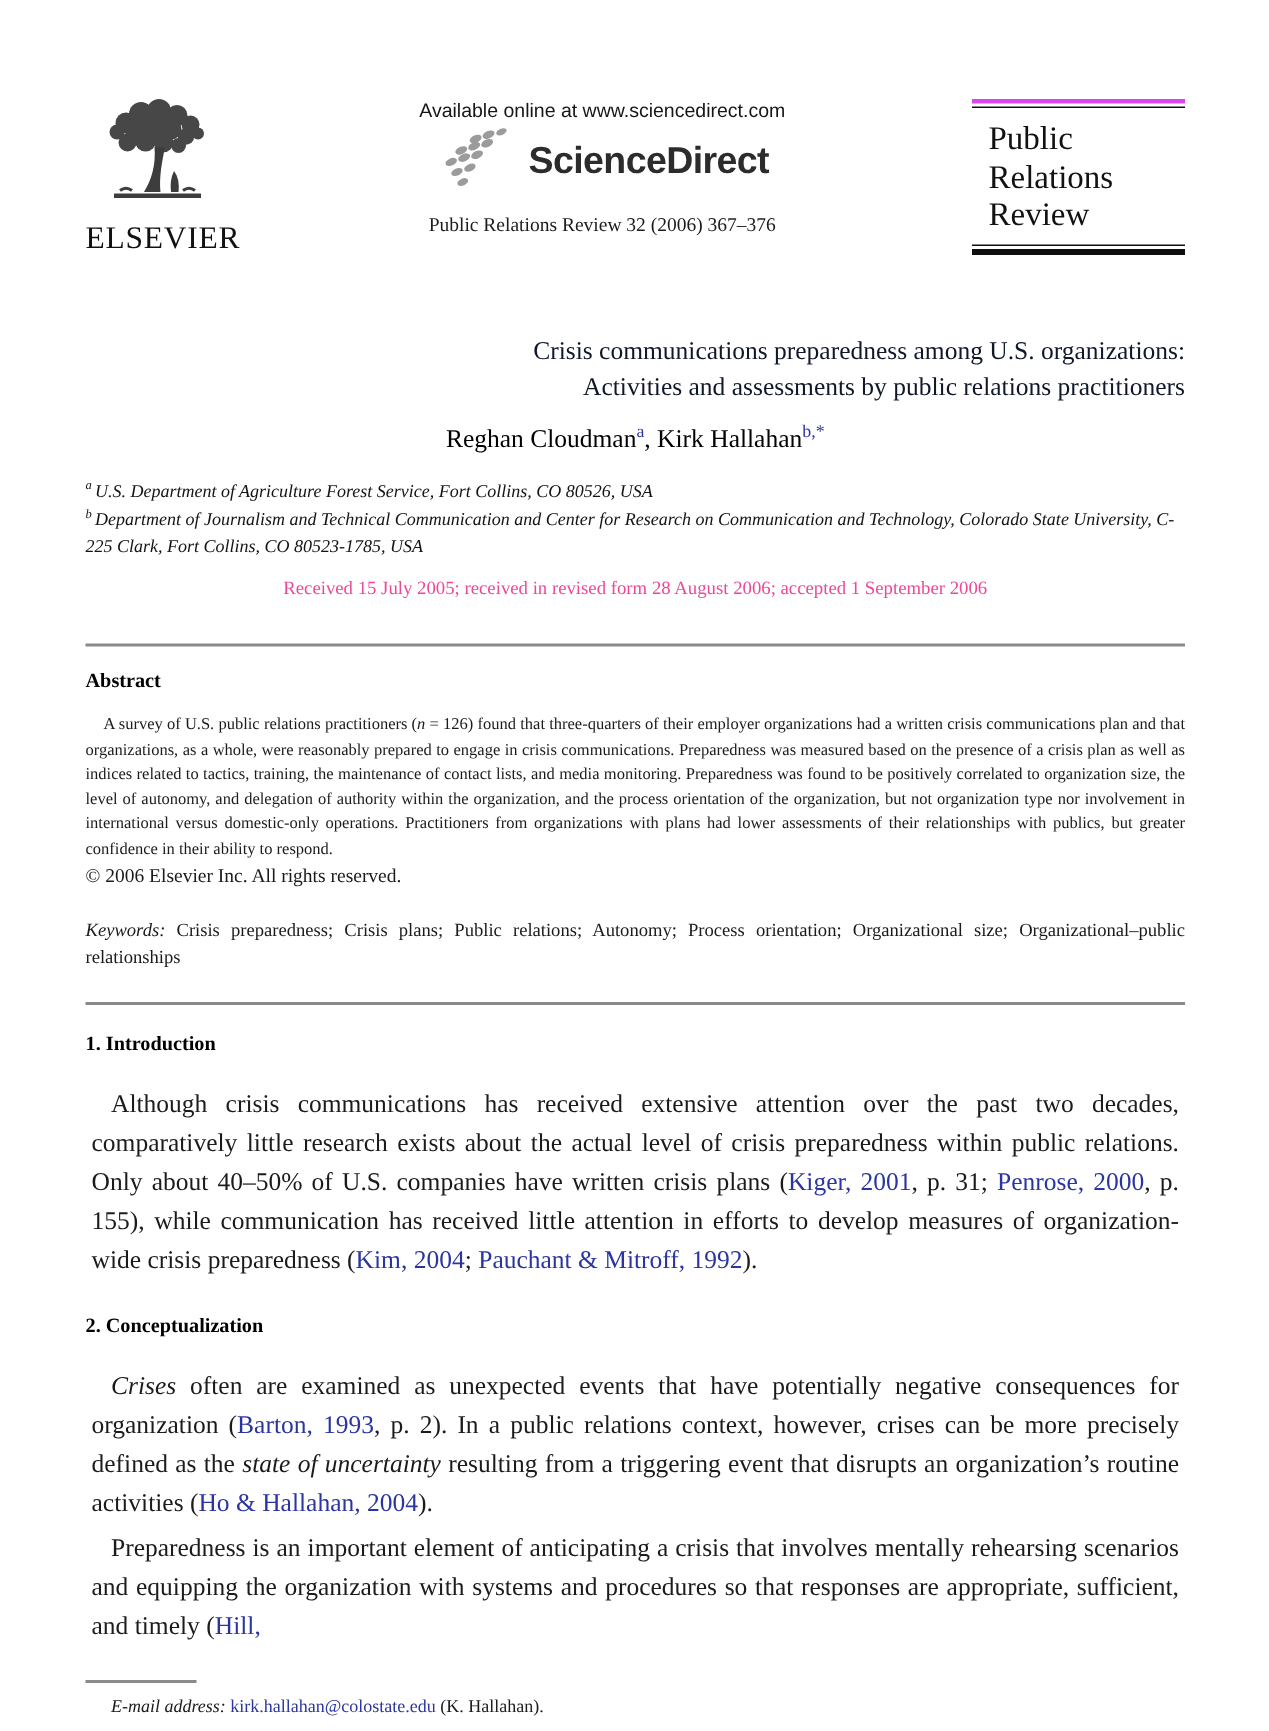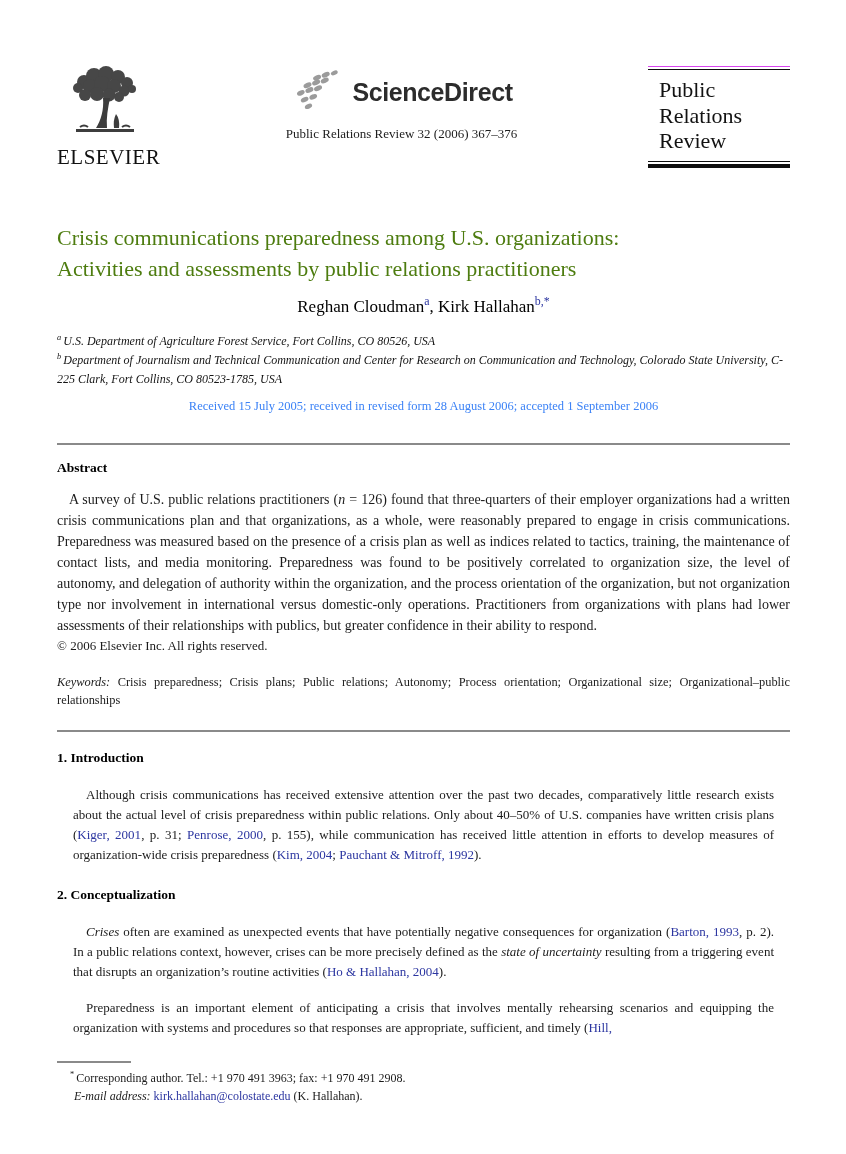--- a/index.html
+++ b/index.html
@@ -21,40 +21,40 @@
   
   .header{display:flex;align-items:flex-start;height:104px;}
   .elsevier{width:98px;text-align:center;flex:0 0 auto;}
   .elsevier-name{font-size:21px;letter-spacing:.5px;color:#111;margin-top:1px;}
   .head-center{flex:1 1 auto;text-align:center;padding-top:2px;}
   .available{font-family:"Liberation Sans", sans-serif;font-size:13px;color:#151515;}
   .sd-logo{display:inline-flex;align-items:center;gap:4px;margin-top:4px;height:44px;}
   .sd-text{font-family:"Liberation Sans", sans-serif;font-size:25px;font-weight:bold;color:#2c2c2c;letter-spacing:-0.4px;}
   .journal-ref{font-size:13px;color:#1c1c1c;margin-top:8px;}
   .journal-box{flex:0 0 auto;width:142px;margin-top:2px;}
-  .jb-outer{border-top:1px solid #d946ef;border-bottom:4px solid #0f0f0f;padding:2px 0;}
+  .jb-outer{border-top:3px solid #d946ef;border-bottom:4px solid #0f0f0f;padding:2px 0;}
   .jb-inner{border-top:1.5px solid #0f0f0f;border-bottom:1.5px solid #0f0f0f;padding:7px 2px 7px 11px;}
   .jb-line{font-size:22px;line-height:1.16;color:#121212;}
   
-  .title{margin-top:54px;text-align:left;font-size:22px;line-height:1.42;color:#4d7c0f;}
+  .title{margin-top:54px;text-align:right;font-size:17px;line-height:1.42;color:#0f172a;}
   .authors{margin-top:13px;text-align:center;font-size:17px;color:#000;}
   .affils{margin-top:15px;text-align:left;font-style:italic;font-size:12px;line-height:1.55;color:#141414;}
-  .received{margin-top:11px;text-align:center;font-size:12.5px;color:#3b82f6;}
+  .received{margin-top:11px;text-align:center;font-size:12.5px;color:#ec4899;}
   
   .rule{border:none;border-top:2px solid var(--rule);margin:0;}
   .rule1{margin-top:29px;}
   .rule2{margin-top:20px;}
   
   .abs-head{margin-top:15px;font-size:13.5px;font-weight:bold;color:#000;}
-  .abs-body{margin-top:13px;font-size:14px;line-height:1.5;text-align:justify;text-indent:12px;}
+  .abs-body{margin-top:13px;font-size:11px;line-height:1.5;text-align:justify;text-indent:12px;}
   .abs-copy{font-size:13px;line-height:1.5;}
   .keywords{margin-top:17px;font-size:12.4px;line-height:1.5;text-align:justify;}
   
   .sec-head{margin-top:18px;font-size:13.5px;font-weight:bold;color:#000;}
-  .para{font-size:13px;line-height:1.53;text-align:justify;text-indent:13px;margin:16px;}
+  .para{font-size:17px;line-height:1.53;text-align:justify;text-indent:13px;margin:4px;}
   .para.first{margin-top:19px;}
   .sec2{margin-top:23px;}
   
   .footnote{margin-top:23px;}
   .fn-rule{width:74px;border:none;border-top:2px solid var(--rule);margin:0 0 6px 0;}
   .fn-line{font-size:12px;line-height:1.55;padding-left:13px;}
   .fn-line.email{padding-left:17px;}
   .imprint{margin-top:17px;font-size:12px;line-height:1.6;}
   
   .it{font-style:italic;}
@@ -89,20 +89,21 @@
         </g>
         <path d="M39 34 C 40 46, 37 56, 32 64 L 43 64 C 42 54, 44 44, 46 34 Z" fill="#3d3d3d"></path>
         <path d="M52 50 q4 5 3 14 l-5 0 q-1 -8 2 -14" fill="#3d3d3d"></path>
         <path d="M12 65 h58 v3 h-58 z" fill="#3d3d3d"></path>
         <path d="M16 63 q4 -3 8 0 M58 63 q4 -3 8 0" stroke="#3d3d3d" stroke-width="2" fill="none"></path>
       </svg>
       <div class="elsevier-name">ELSEVIER</div>
     </div>
 
     <div class="head-center">
+      <div class="available">Available online at www.sciencedirect.com</div>
       <div class="sd-logo">
         <svg width="58" height="44" viewBox="0 0 60 46">
           <g fill="#9b9b9b">
             <ellipse cx="28" cy="8" rx="4.4" ry="2.6" transform="rotate(-24 28 8)"></ellipse>
             <ellipse cx="37" cy="5" rx="4.4" ry="2.6" transform="rotate(-24 37 5)"></ellipse>
             <ellipse cx="46" cy="3" rx="3.8" ry="2.2" transform="rotate(-24 46 3)"></ellipse>
             <ellipse cx="18" cy="16" rx="4.4" ry="2.6" transform="rotate(-24 18 16)"></ellipse>
             <ellipse cx="27" cy="13" rx="4.4" ry="2.6" transform="rotate(-24 27 13)"></ellipse>
             <ellipse cx="36" cy="11" rx="4.4" ry="2.6" transform="rotate(-24 36 11)"></ellipse>
             <ellipse cx="11" cy="24" rx="4.2" ry="2.5" transform="rotate(-24 11 24)"></ellipse>
@@ -154,18 +155,17 @@
 
   <div class="sec-head">1. Introduction</div>
   <p class="para first"><span>Although crisis communications has received extensive attention over the past two decades, comparatively little research exists about the actual level of crisis preparedness within public relations. Only about 40–50% of U.S. companies have written crisis plans (</span><span class="lnk">Kiger, 2001</span><span>, p. 31; </span><span class="lnk">Penrose, 2000</span><span>, p. 155), while communication has received little attention in efforts to develop measures of organization-wide crisis preparedness (</span><span class="lnk">Kim, 2004</span><span>; </span><span class="lnk">Pauchant &amp; Mitroff, 1992</span><span>).</span></p>
 
   <div class="sec-head sec2">2. Conceptualization</div>
   <p class="para first"><span class="it">Crises</span><span> often are examined as unexpected events that have potentially negative consequences for organization (</span><span class="lnk">Barton, 1993</span><span>, p. 2). In a public relations context, however, crises can be more precisely defined as the </span><span class="it">state of uncertainty</span><span> resulting from a triggering event that disrupts an organization’s routine activities (</span><span class="lnk">Ho &amp; Hallahan, 2004</span><span>).</span></p>
   <p class="para"><span>Preparedness is an important element of anticipating a crisis that involves mentally rehearsing scenarios and equipping the organization with systems and procedures so that responses are appropriate, sufficient, and timely (</span><span class="lnk">Hill,</span></p>
 
   <div class="footnote">
     <hr class="fn-rule">
-    <div class="fn-line"><span class="sup">* </span><span>Corresponding author. Tel.: +1 970 491 3963; fax: +1 970 491 2908.</span></div>
     <div class="fn-line email"><span class="it">E-mail address: </span><span class="lnk">kirk.hallahan@colostate.edu</span><span> (K. Hallahan).</span></div>
   </div>
 
 
 </div>
 
 </body></html>

